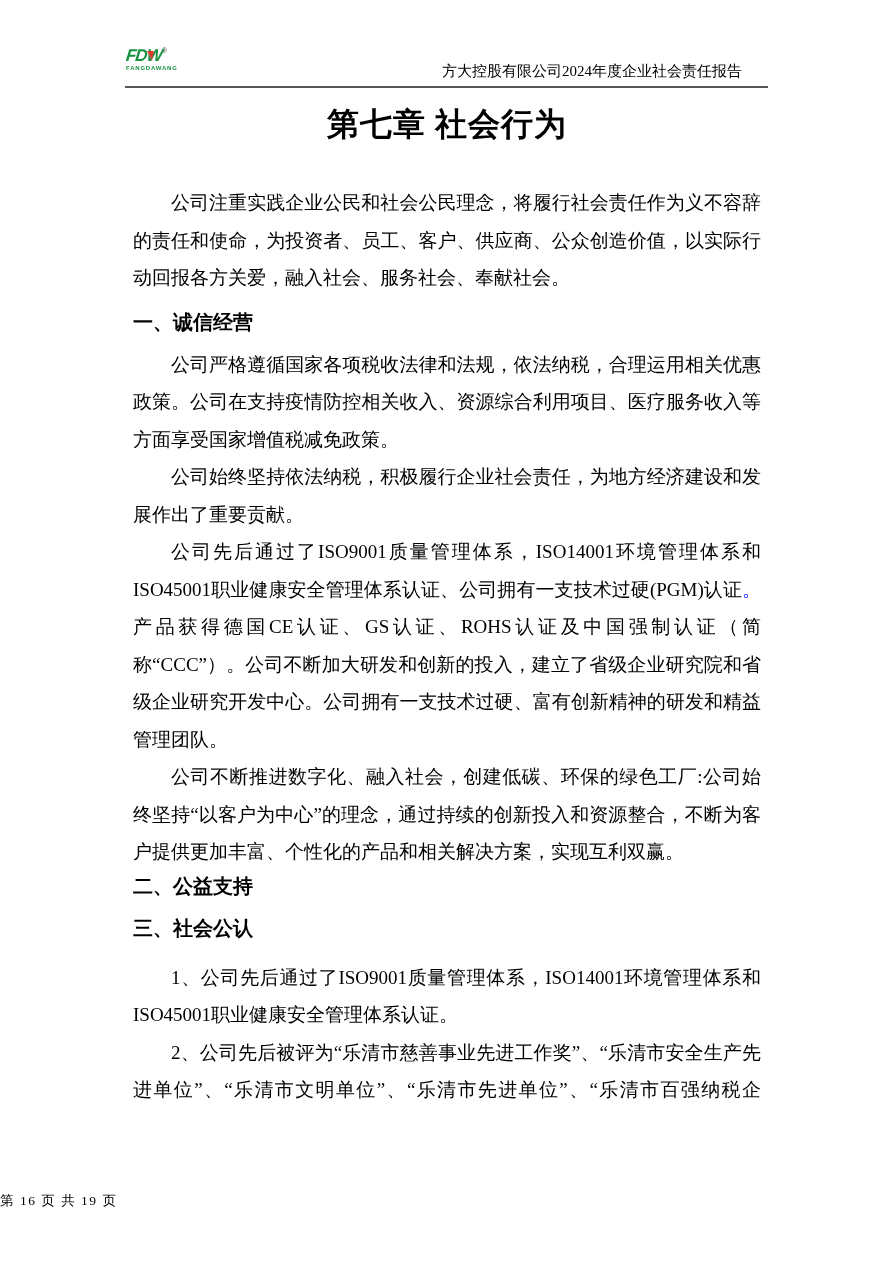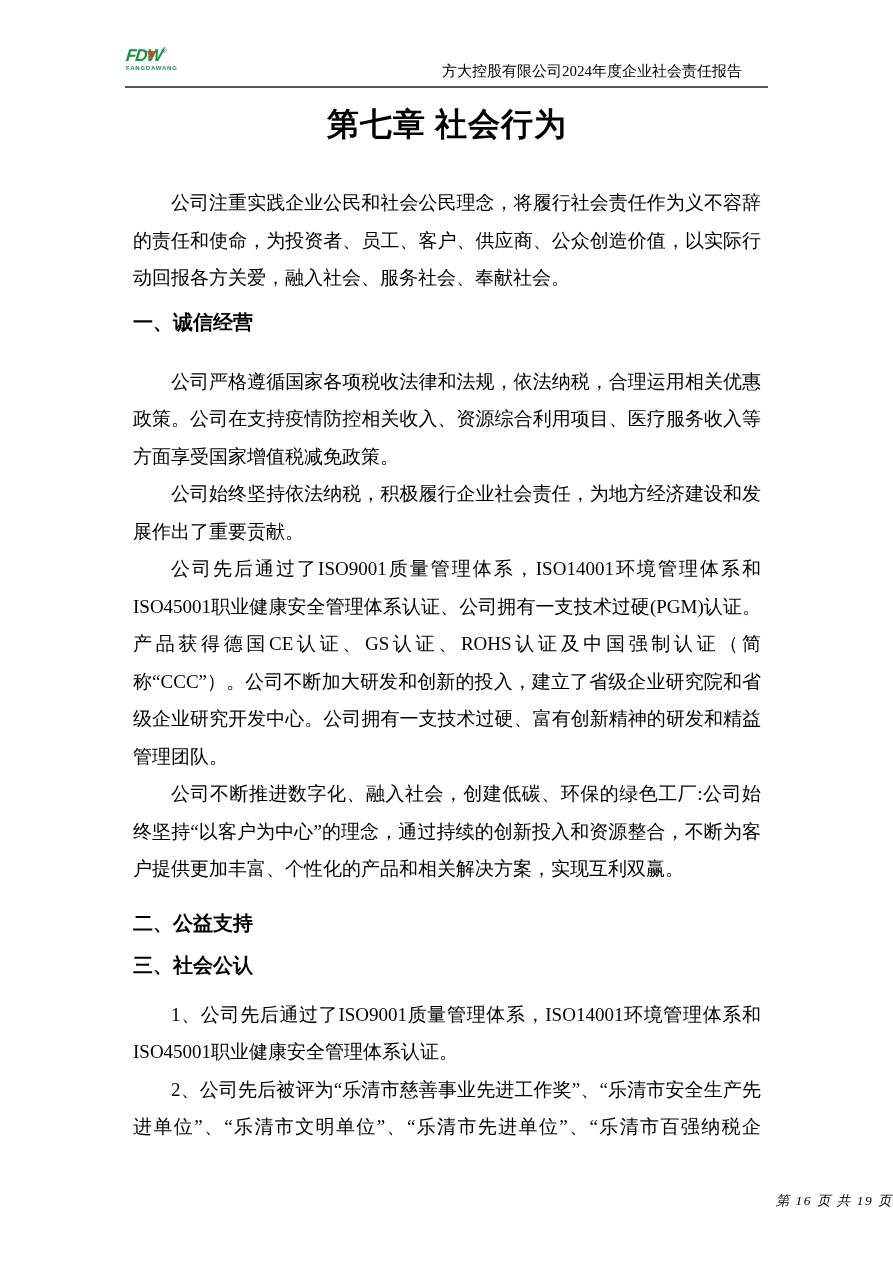--- a/index.html
+++ b/index.html
@@ -39,30 +39,30 @@
     position:absolute; left:133px; top:104px; width:628px;
     font-size:19px; line-height:37.5px; text-align:justify;
   }
   .chapter-title {
     margin:0; font-size:32px; line-height:40px; font-weight:bold;
     text-align:center; letter-spacing:1px;
   }
   .content p { margin:0; text-indent:2em; }
   p.intro { margin-top:40px; }
   h2.section { font-size:20px; line-height:30px; font-weight:bold; margin:0; text-indent:0; text-align:left; }
-  h2.s1 { margin-top:10px; margin-bottom:26px; }
-  h2.s2 { margin-top:20px; margin-bottom:12px; }
+  h2.s1 { margin-top:10px; margin-bottom:9px; }
+  h2.s2 { margin-top:0; margin-bottom:12px; }
   h2.s3 { margin-top:2px; margin-bottom:16px; }
   .blue-punct { color:#0000ee; }
   .force-justify { text-align-last:justify; }
 
   
   .footer {
     position:absolute; left:0; width:893px; top:1192px;
-    text-align:right; font-size:13.5px; letter-spacing:1.5px; color:#000;font-style:italic;
+    text-align:left; font-size:13.5px; letter-spacing:1.5px; color:#000;
   }
 </style>
 </head>
 <body>
 
 <div class="page">
 
   <div class="header">
     <div class="logo">
       <div class="logo-row"><span class="logo-brand">FDW</span><span class="logo-tri"></span><span class="logo-reg">®</span></div>

